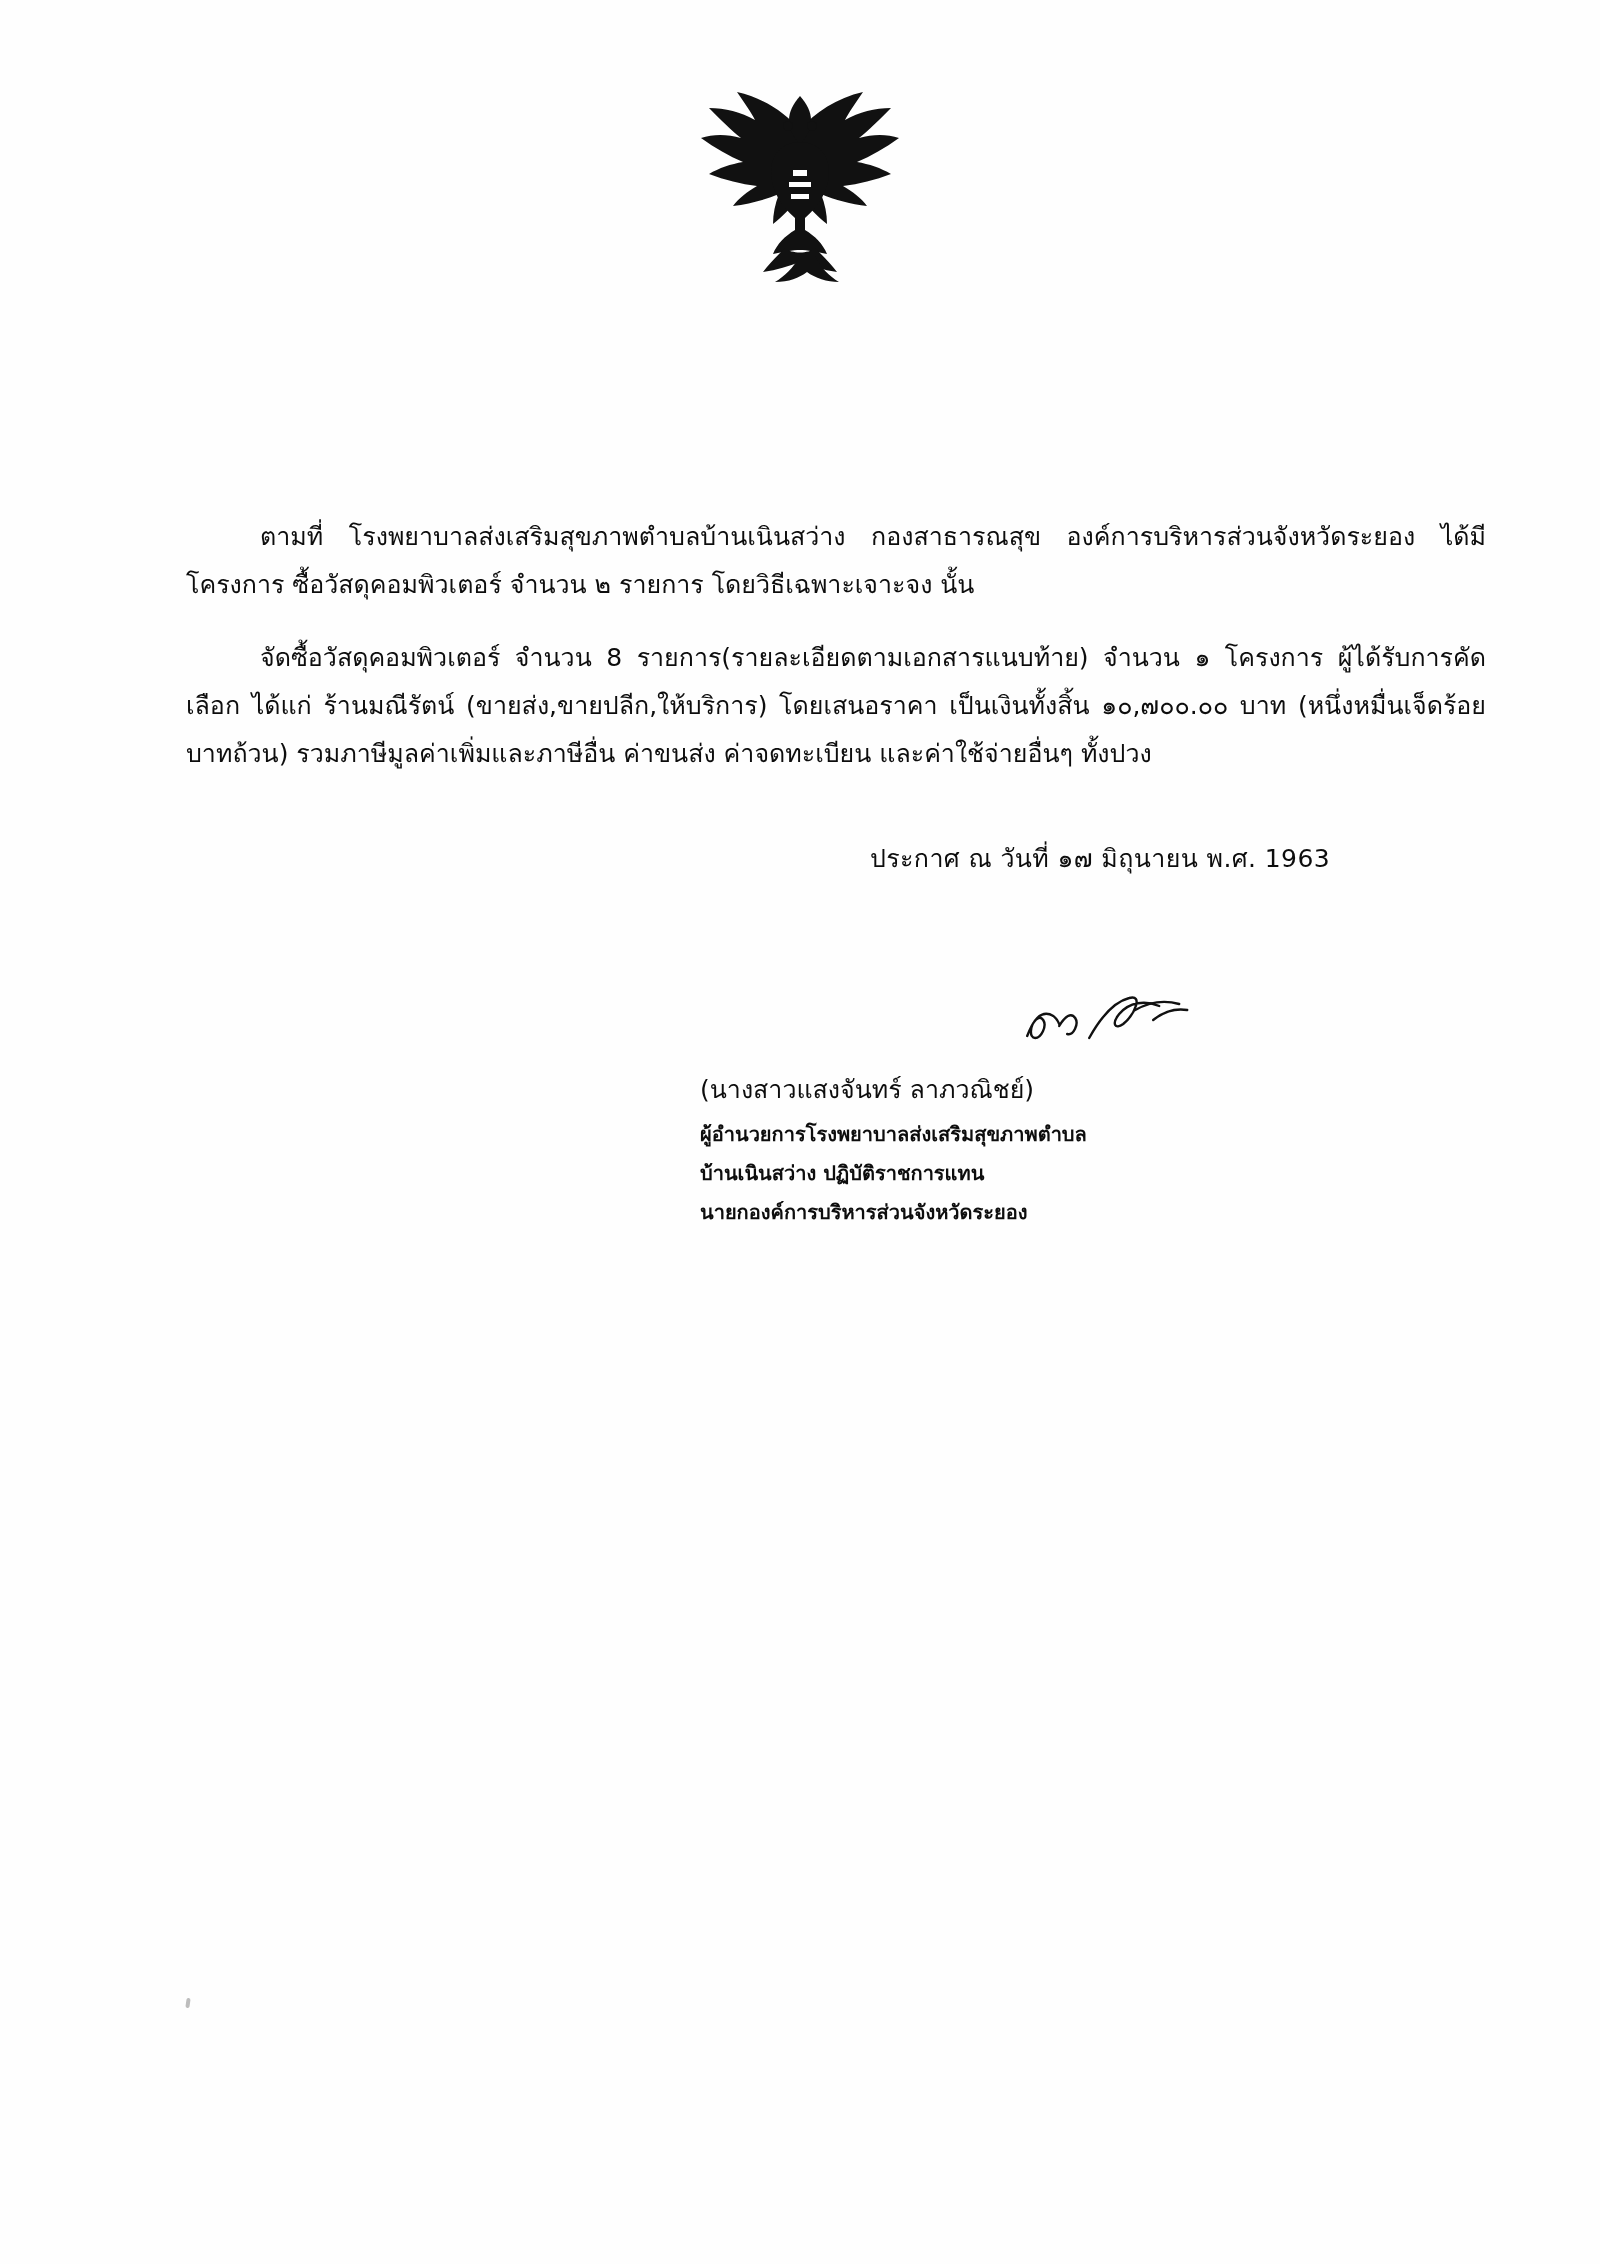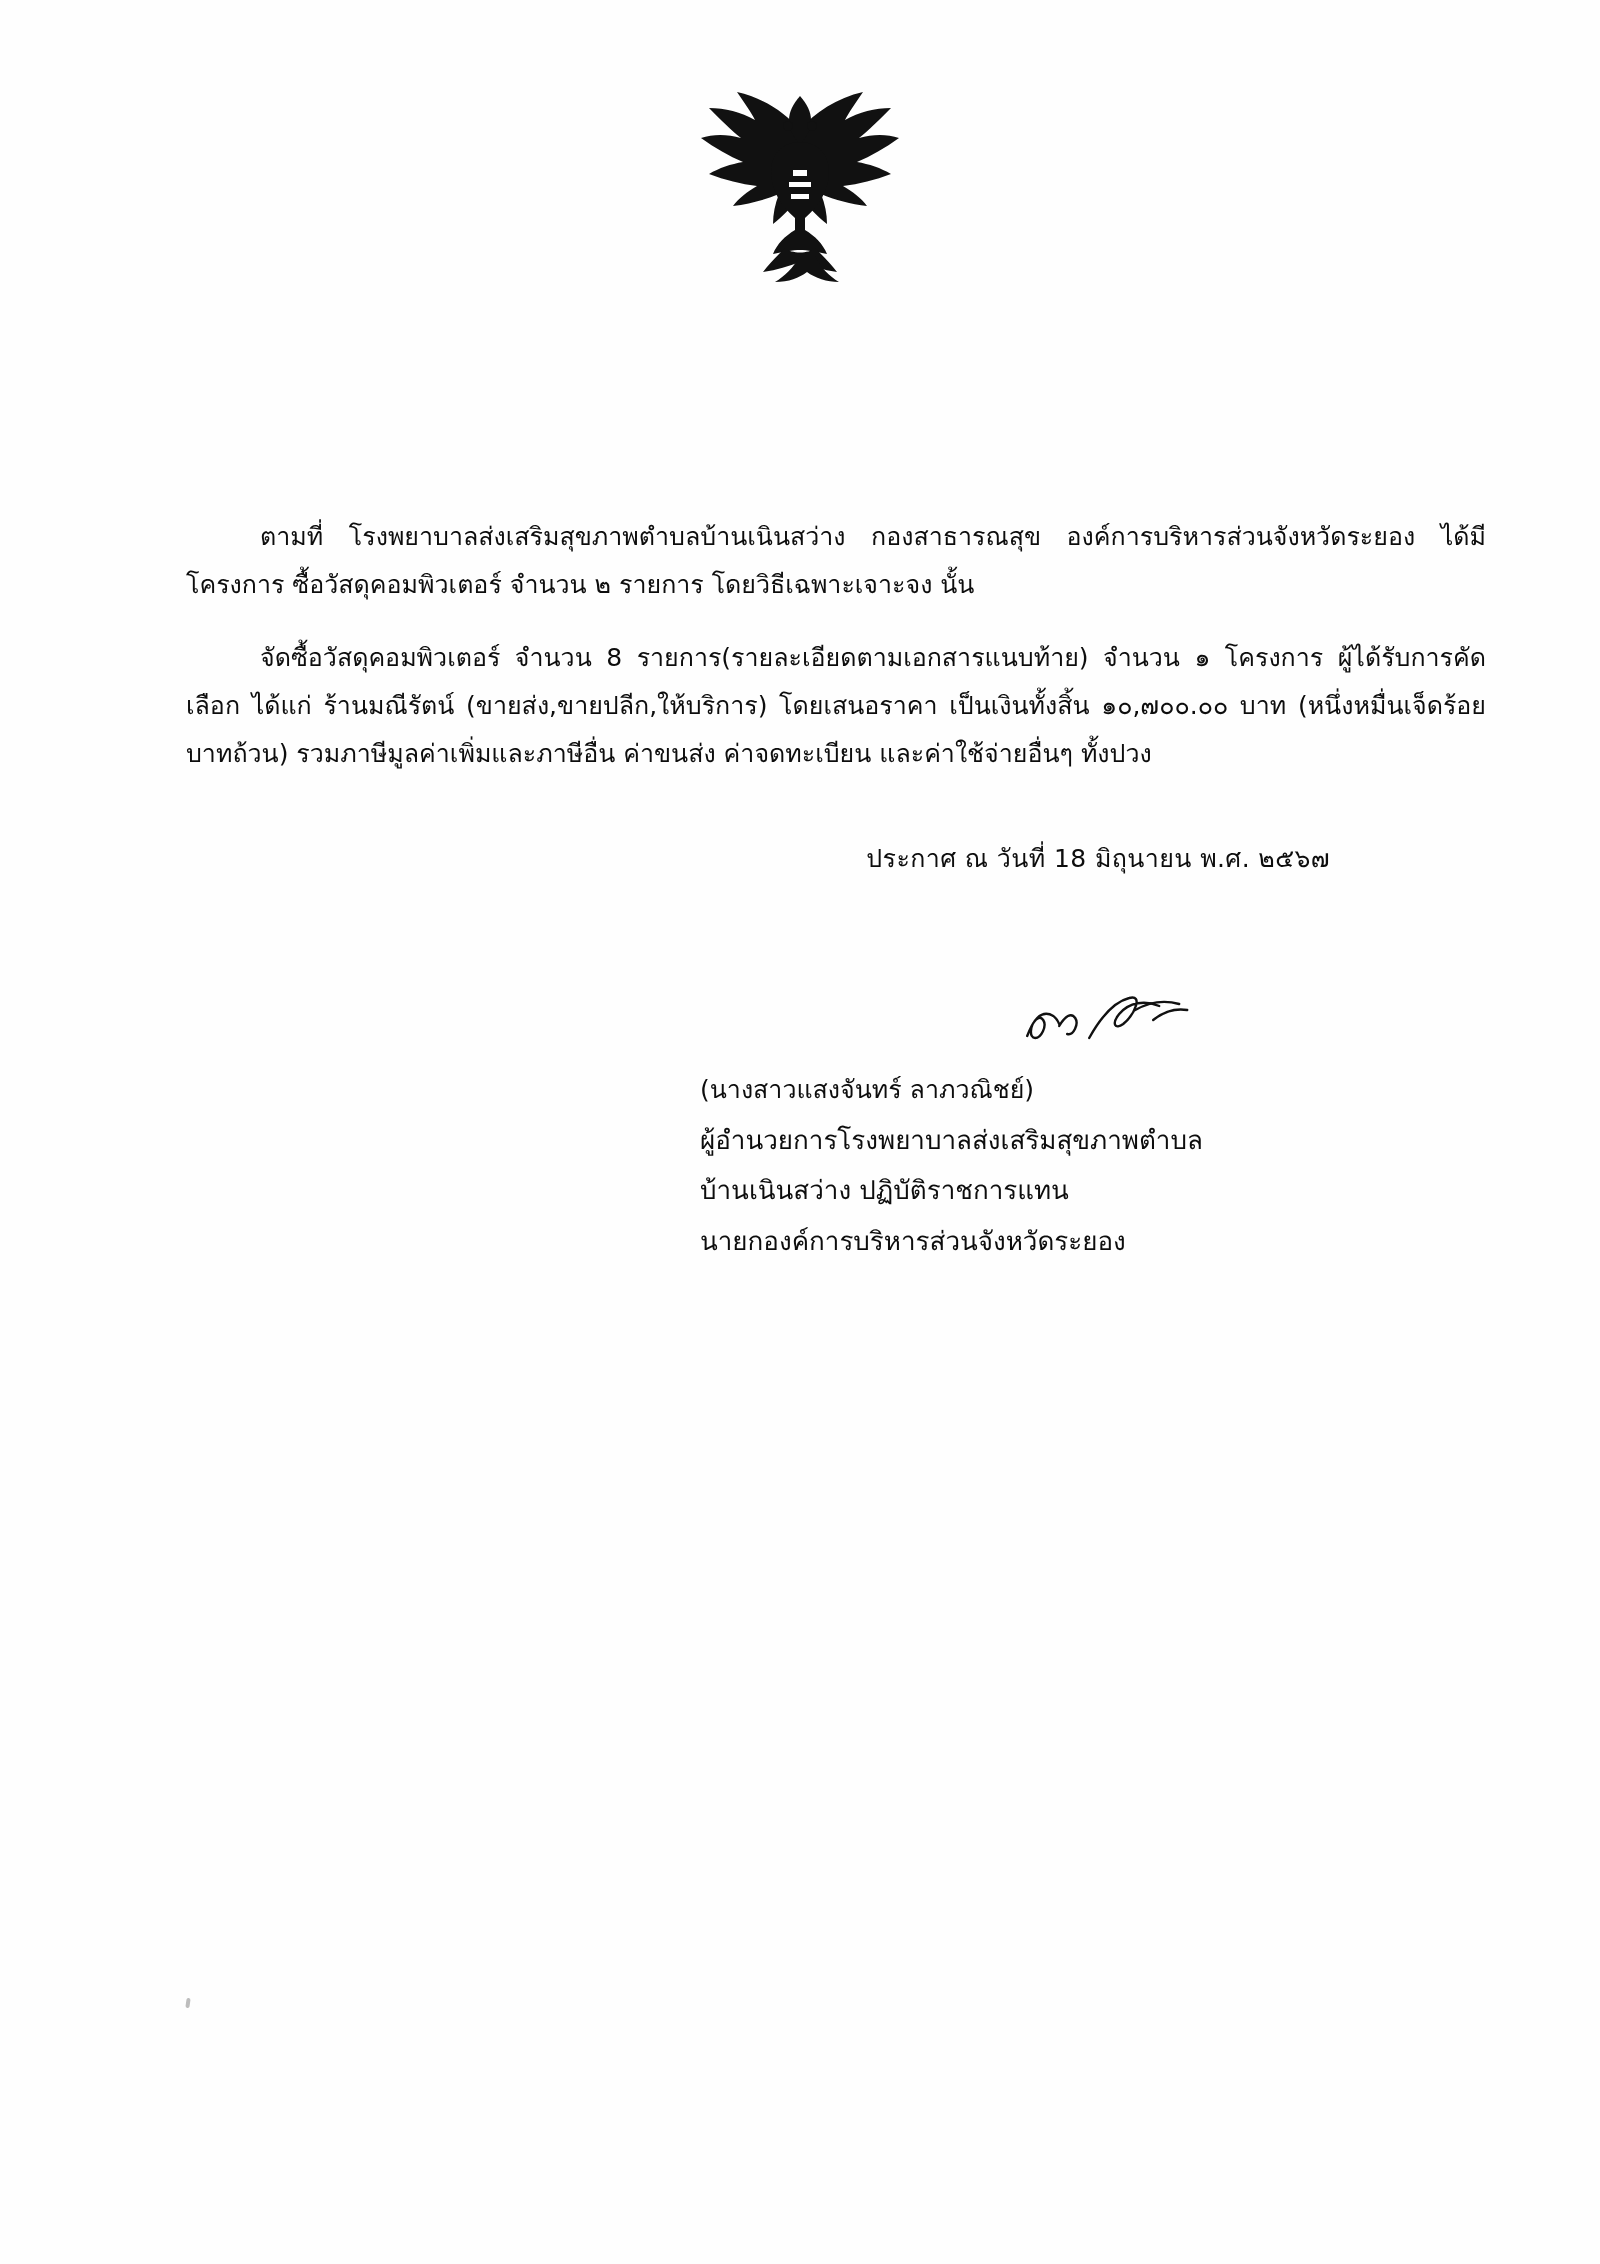--- a/index.html
+++ b/index.html
@@ -114,22 +114,23 @@
     position: absolute;
     left: 50%;
     top: 0;
     transform: translateX(-44%);
   }
   .sig-name {
     font-size: 25px;
     line-height: 1.95;
   }
   .sig-role {
-    font-size: 26px;
+    font-size: 20px;
     line-height: 1.95;
+    font-weight: bold;
   }
 
   
   .speck {
     position: absolute;
     left: 186px;
     top: 1998px;
     width: 4px;
     height: 10px;
     background: #bdbdbd;
@@ -168,21 +169,21 @@
       </svg>
     </span>
   </div>
 
 
   <div class="body-block">
     <p class="para indent">ตามที่ โรงพยาบาลส่งเสริมสุขภาพตำบลบ้านเนินสว่าง กองสาธารณสุข องค์การบริหารส่วนจังหวัดระยอง ได้มีโครงการ ซื้อวัสดุคอมพิวเตอร์ จำนวน ๒ รายการ โดยวิธีเฉพาะเจาะจง  นั้น</p>
     <p class="para indent">จัดซื้อวัสดุคอมพิวเตอร์ จำนวน 8 รายการ(รายละเอียดตามเอกสารแนบท้าย) จำนวน ๑ โครงการ ผู้ได้รับการคัดเลือก  ได้แก่  ร้านมณีรัตน์ (ขายส่ง,ขายปลีก,ให้บริการ) โดยเสนอราคา เป็นเงินทั้งสิ้น  ๑๐,๗๐๐.๐๐ บาท (หนึ่งหมื่นเจ็ดร้อยบาทถ้วน) รวมภาษีมูลค่าเพิ่มและภาษีอื่น ค่าขนส่ง ค่าจดทะเบียน และค่าใช้จ่ายอื่นๆ ทั้งปวง</p>
   </div>
 
-  <div class="date-line">ประกาศ ณ วันที่ 18  มิถุนายน พ.ศ. ๒๕๖๗</div>
+  <div class="date-line">ประกาศ ณ วันที่ ๑๗  มิถุนายน พ.ศ. 1963</div>
 
   <div class="sig-block">
     <div class="sig-mark">
       <svg width="220" height="80" viewBox="0 0 220 80" aria-hidden="true">
         <g fill="none" stroke="#111" stroke-width="2.4" stroke-linecap="round">
           <path d="M24 56 C30 40 36 34 40 40 C44 46 38 58 32 58 C26 58 26 46 34 38 C42 30 52 34 56 44"></path>
           <path d="M56 46 C62 36 68 32 72 38 C76 44 70 56 64 54"></path>
           <path d="M86 58 C96 40 110 22 126 18 C140 14 132 34 120 44 C112 50 108 44 116 34 C126 22 142 20 156 26"></path>
           <path d="M132 30 C146 22 162 20 176 24"></path>
           <path d="M150 40 C160 32 172 28 184 30"></path>

